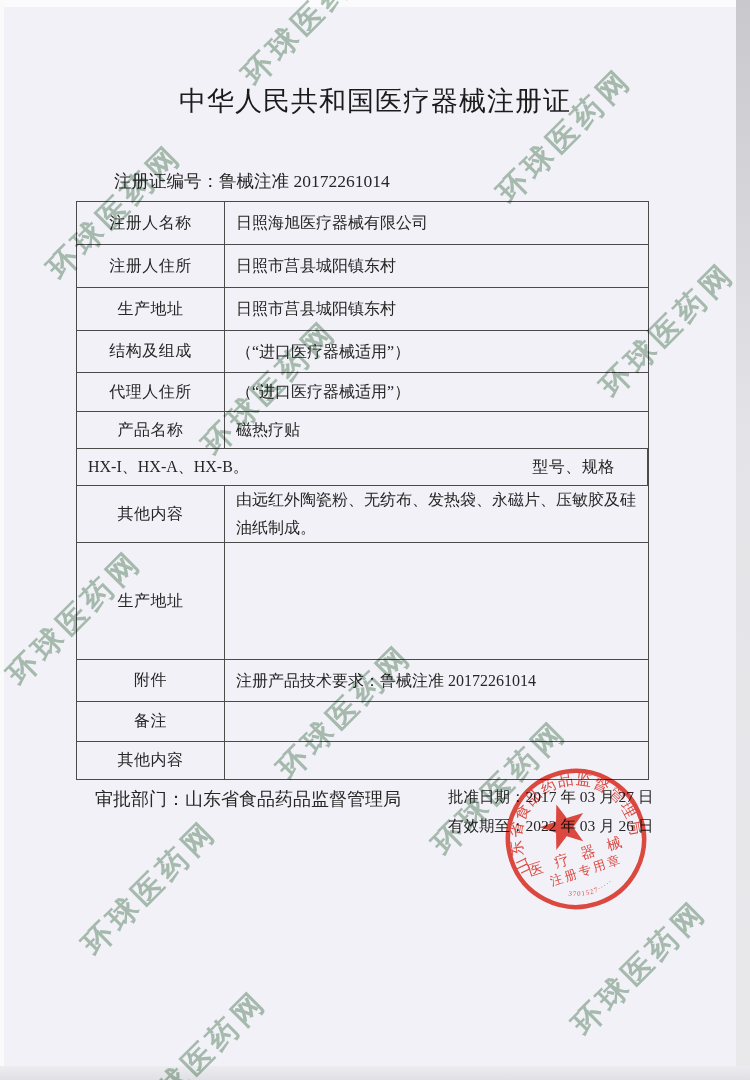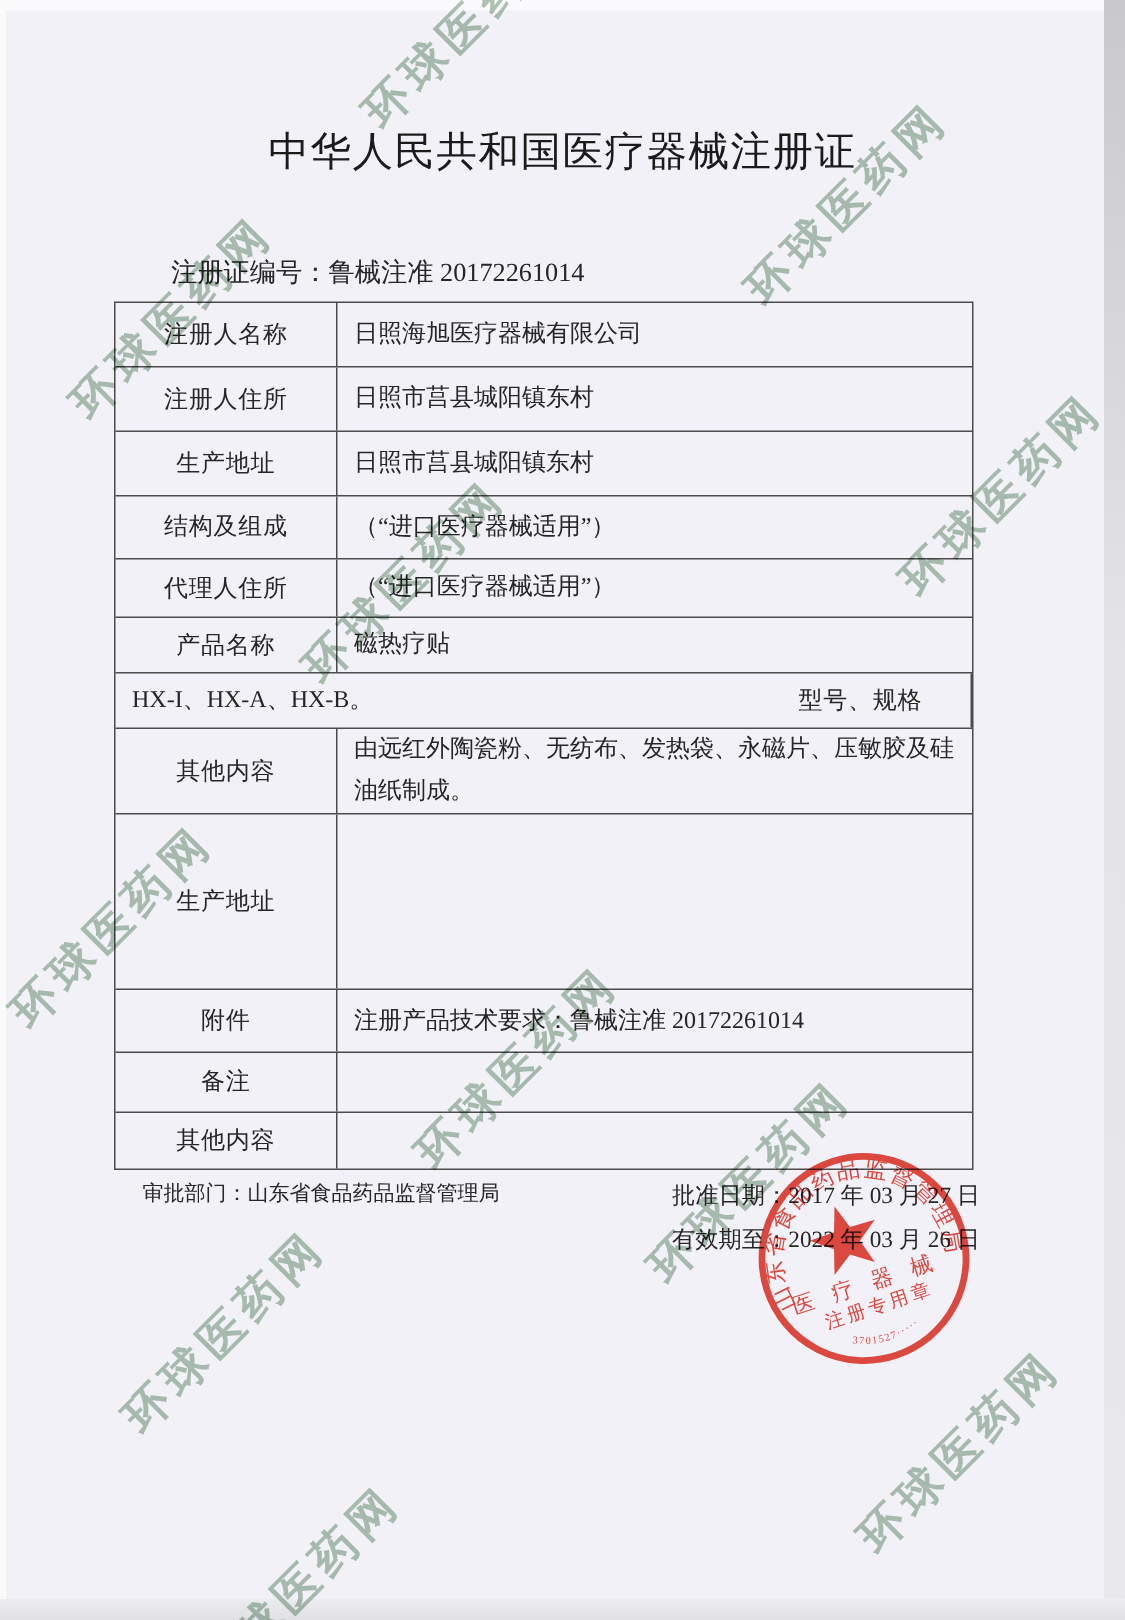--- a/index.html
+++ b/index.html
@@ -56,21 +56,21 @@
   .crow:nth-child(6){height:37px}
   .crow:nth-child(7){height:37px}
   .crow:nth-child(8){height:57px}
   .crow:nth-child(8) .cell.value{line-height:28px;}
   .crow:nth-child(9){height:117px}
   .crow:nth-child(9) .cell.value{line-height:39px;}
   .crow:nth-child(10){height:42px}
   .crow:nth-child(11){height:40px}
   .crow:nth-child(12){height:37px}
 
-  .footer-left{position:absolute;left:95px;top:787px;font-size:14px;}
+  .footer-left{position:absolute;left:95px;top:787px;font-size:18px;}
   .footer-date1{position:absolute;left:448px;top:787px;font-size:15.5px;}
   .footer-date2{position:absolute;left:448px;top:816px;font-size:15.5px;}
 
   .stamp{
     position:absolute;left:494px;top:757px;z-index:4;
     opacity:.9;mix-blend-mode:multiply;pointer-events:none;
   }
 </style>
 </head>
 <body>

